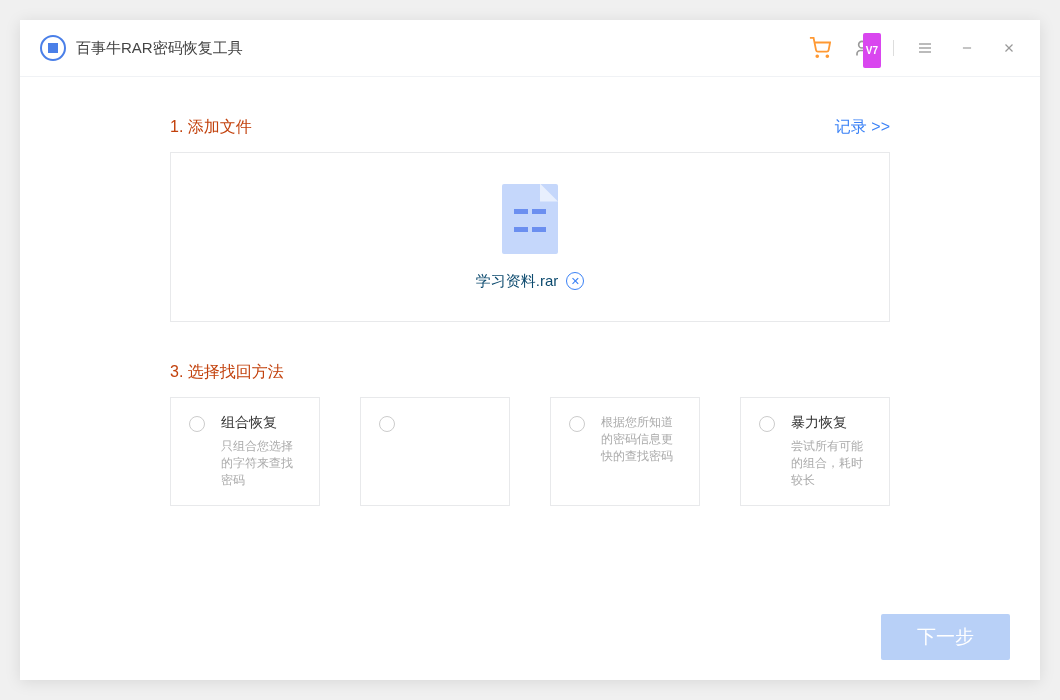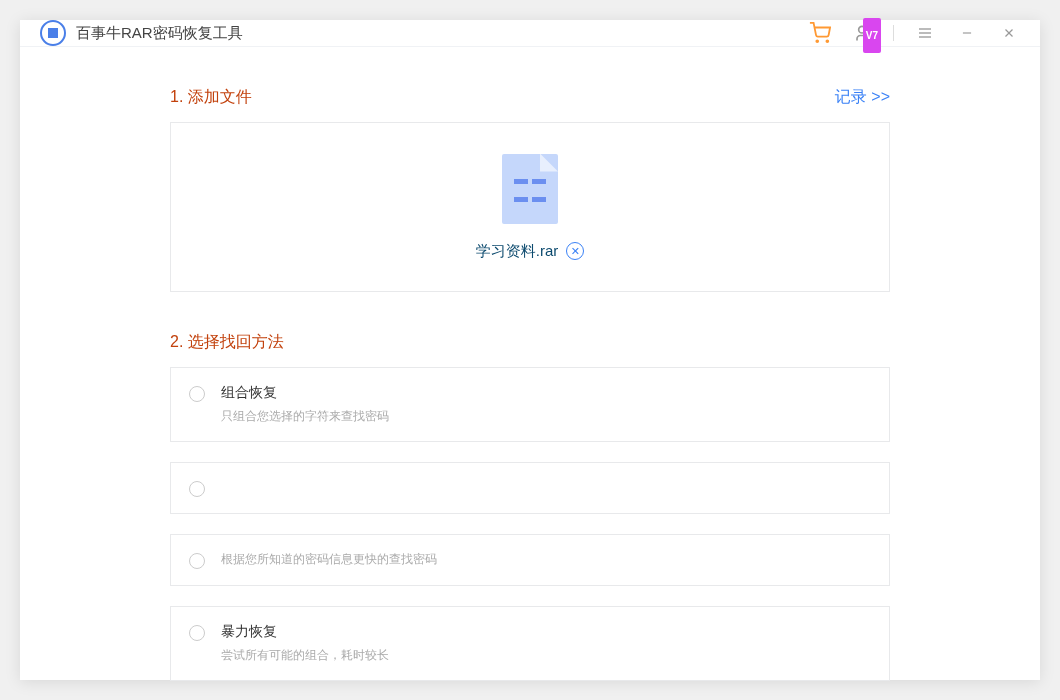--- a/index.html
+++ b/index.html
@@ -21,21 +21,21 @@
 .file-drop { border:1px solid #e8e9eb; height:170px; display:flex; flex-direction:column; align-items:center; justify-content:center; gap:18px; margin-bottom:40px;}
 .file-icon { width:56px; height:70px; background:#c5d7fb; position:relative; border-radius:2px;}
 .file-icon::before { content:""; position:absolute; top:0; right:0; width:18px; height:18px; background:#e8effd; clip-path: polygon(0 0, 0 100%, 100% 100%);}
 .file-lines { position:absolute; top:24px; left:12px; right:12px;}
 .file-line { height:5px; background:#6b8ff0; margin-bottom:8px;}
 .file-line.short { width:45%; display:inline-block;}
 .file-line.short + .file-line.short { margin-left:10%; }
 .file-name-row { display:flex; align-items:center; gap:8px;}
 .file-name { font-size:15px; color:#0c4a6e;}
 .remove-btn { width:18px; height:18px; border:1.5px solid #3b82f6; border-radius:50%; display:flex; align-items:center; justify-content:center; color:#3b82f6; cursor:pointer; font-size:11px;}
-.methods { display:grid; grid-template-columns: 1fr; gap:20px 40px;}
+.methods { display:grid; grid-template-columns: 1fr 1fr 1fr 1fr; gap:20px 40px;}
 .method-card { border:1px solid #e8e9eb; padding:16px 18px; display:flex; gap:16px; cursor:pointer;}
 .radio { width:16px; height:16px; border:1.5px solid #ccc; border-radius:50%; flex-shrink:0; margin-top:2px;}
 .method-title { font-size:14px; color:#333; margin-bottom:6px;}
 .method-desc { font-size:12px; color:#aaa;}
 .footer { padding: 20px 30px; display:flex; justify-content:flex-end;}
 .next-btn { background:#b8d0f7; color:#fff; border:none; padding:10px 36px; font-size:19px; border-radius:2px; cursor:pointer;}
 </style>
 </head>
 <body>
 
@@ -92,21 +92,21 @@
           <div style="clear:both"></div>
           <div class="file-line short"></div><div class="file-line short"></div>
         </div>
       </div>
       <div class="file-name-row">
         <span class="file-name">学习资料.rar</span>
         <span class="remove-btn">✕</span>
       </div>
     </div>
 
-    <div class="section-title">2. 选择找回方法</div>
+    <div class="section-title">3. 选择找回方法</div>
     <div class="methods">
       <div class="method-card">
         <div class="radio"></div>
         <div>
           <div class="method-title">组合恢复</div>
           <div class="method-desc">只组合您选择的字符来查找密码</div>
         </div>
       </div>
       <div class="method-card">
         <div class="radio"></div>

